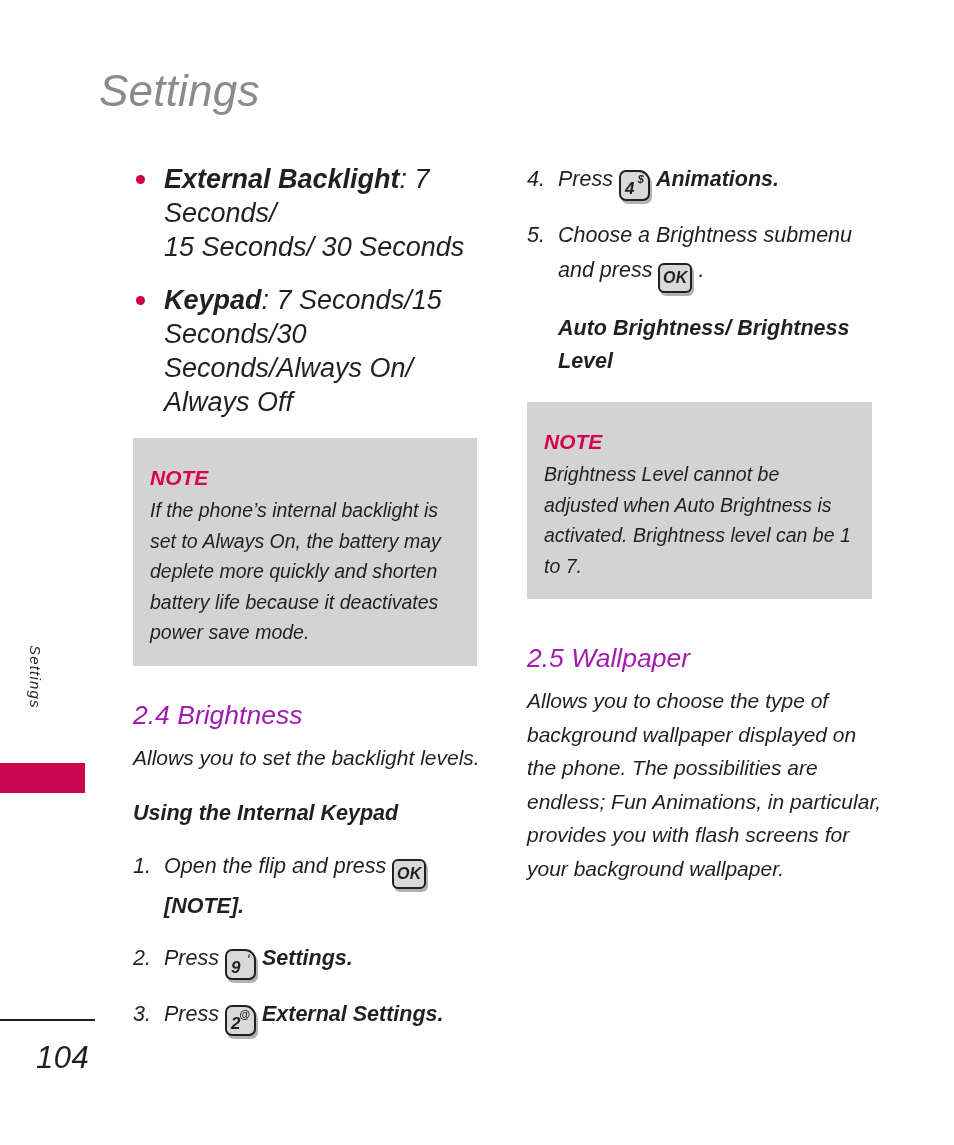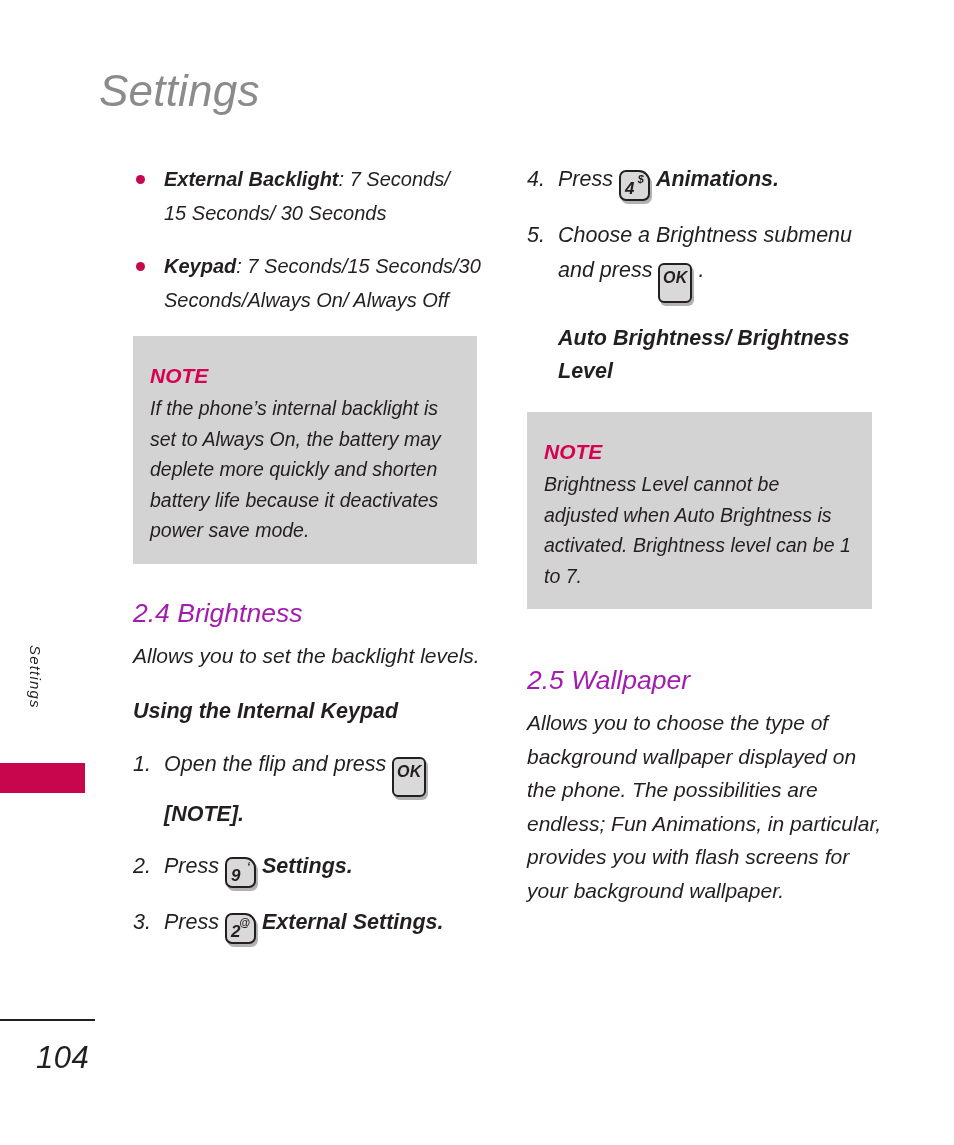--- a/index.html
+++ b/index.html
@@ -87,21 +87,21 @@
 
   ul.bullets {
     list-style: none;
     margin: 0;
     padding: 0;
   }
   ul.bullets li {
     position: relative;
     padding-left: 31px;
     margin-bottom: 19px;
-    font-size: 20px;
+    font-size: 27px;
     line-height: 34px;
   }
   ul.bullets li .dot {
     position: absolute;
     left: 3px;
     top: 13px;
     width: 9px;
     height: 9px;
     border-radius: 50%;
     background: #c8064e;
@@ -174,21 +174,21 @@
     box-sizing: border-box;
     background: #d9d9d9;
     border: 2.5px solid #231f20;
     color: #231f20;
     text-align: center;
     font-weight: bold;
     box-shadow: 2px 3px 0 rgba(0,0,0,0.30);
   }
   .key-ok {
     width: 34px;
-    height: 40px;
+    height: 30px;
     line-height: 25px;
     font-size: 16px;
     border-radius: 6px;
     letter-spacing: 0.3px;
   }
   .key-num {
     width: 31px;
     height: 31px;
     border-radius: 7px 11px 7px 7px;
     font-size: 17px;
@@ -286,19 +286,19 @@
 
     </ol>
 
     <p class="subhead" style="margin:19px 0 0 31px;">Auto Brightness/ Brightness Level</p>
 
     <div class="note-box" style="margin-top:24px;width:345px;">
       <div class="note-title">NOTE</div>
       <div class="note-body">Brightness Level cannot be adjusted when Auto Brightness is activated. Brightness level can be 1 to 7.</div>
     </div>
 
-    <h2 class="section-heading" style="margin-top:54px;">2.5 Wallpaper</h2>
+    <h2 class="section-heading" style="margin-top:42px;">2.5 Wallpaper</h2>
 
     <p class="para" style="margin-top:9px;">Allows you to choose the type of background wallpaper displayed on the phone. The possibilities are endless; Fun Animations, in particular, provides you with flash screens for your background wallpaper.</p>
 
   </div>
 
 </div>
 
 </body></html>

